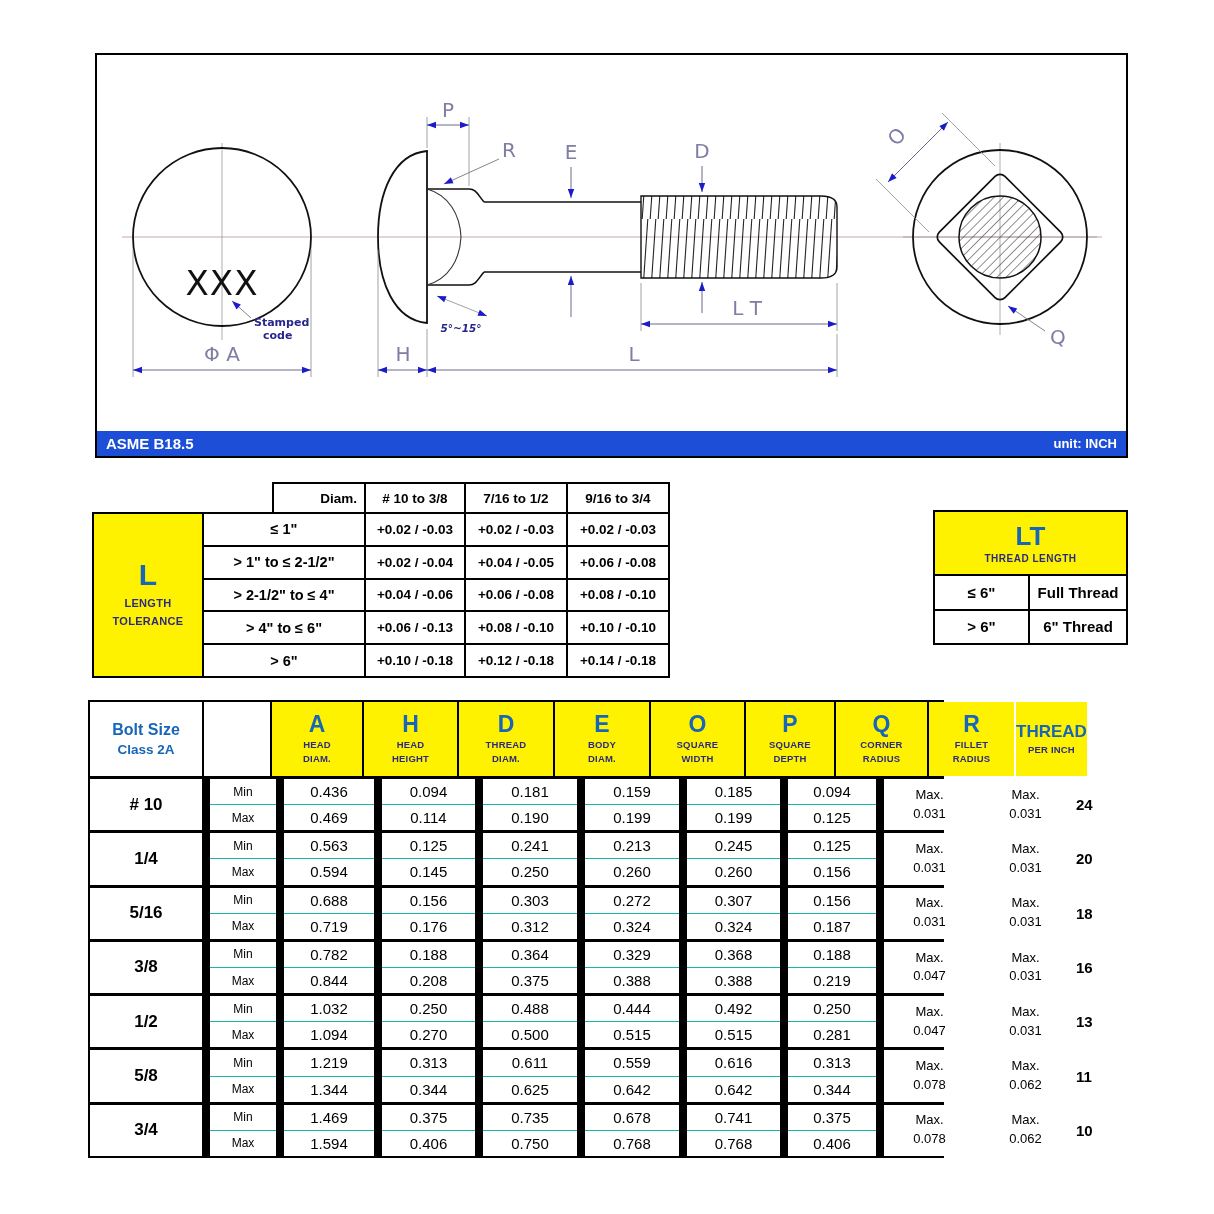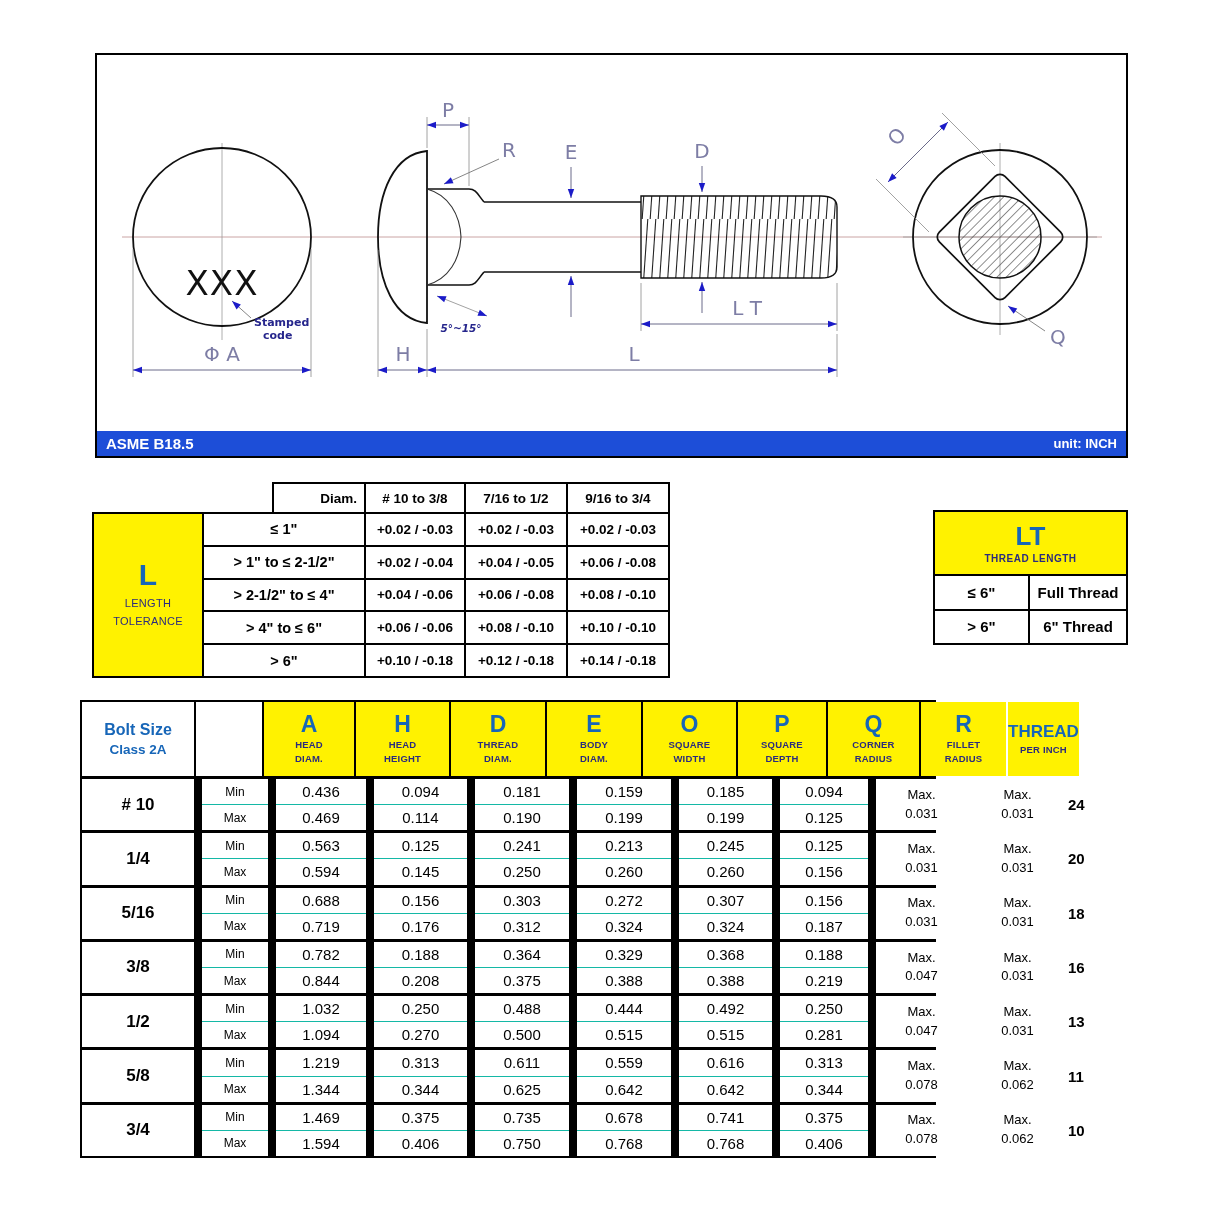--- a/index.html
+++ b/index.html
@@ -14,29 +14,29 @@
   .bar .unit{font-size:13px;}
   
   .tolh{left:272px;top:482px;width:398px;height:32px;display:grid;grid-template-columns:90px 98px 100px 1fr;gap:2px;background:#000;border:2px solid #000;}
   .tolh .cell{font-weight:bold;font-size:13.5px;}
   .diam{justify-content:flex-end !important;padding-right:7px;}
   .tolb{left:202px;top:512px;width:468px;height:166px;display:grid;grid-template-columns:160px 98px 100px 1fr;grid-auto-rows:1fr;gap:2px;background:#000;border:2px solid #000;}
   .range{font-weight:bold;font-size:14.5px;}
   .tval{font-weight:bold;font-size:13.5px;}
   .lbox{left:92px;top:512px;width:112px;height:166px;border:2px solid #000;background:#FFF200;display:flex;flex-direction:column;align-items:center;justify-content:center;text-align:center;}
   .lbox .big{color:#1766B8;font-size:30px;font-weight:bold;line-height:1;}
-  .lbox .sub{color:#2B2B7E;font-size:11px;font-weight:normal;margin-top:5px;letter-spacing:.3px;line-height:1.6;}
+  .lbox .sub{color:#2B2B7E;font-size:11px;font-weight:bold;margin-top:5px;letter-spacing:.3px;line-height:1.6;}
   
   .ltt{left:933px;top:510px;width:195px;height:135px;display:grid;grid-template-columns:93px 1fr;grid-template-rows:62px 1fr 1fr;gap:2px;background:#000;border:2px solid #000;}
   .ltt .hdr{grid-column:1/3;background:#FFF200;display:flex;flex-direction:column;align-items:center;justify-content:center;}
   .ltt .hdr .big{color:#1766B8;font-size:26px;font-weight:bold;line-height:1;}
   .ltt .hdr .sub{color:#2B2B7E;font-size:10px;font-weight:bold;margin-top:4px;letter-spacing:.5px;}
   .ltt .cell{font-weight:bold;font-size:15px;}
   
-  .mt{left:80px;top:700px;width:856px;height:458px;background:#000;border:2px solid #000;display:flex;flex-direction:column;gap:3px;--cols:112px 66px 90px 93px 94px 94px 93px 88px 91px 85px 1fr;}
+  .mt{left:88px;top:700px;width:856px;height:458px;background:#000;border:2px solid #000;display:flex;flex-direction:column;gap:3px;--cols:112px 66px 90px 93px 94px 94px 93px 88px 91px 85px 1fr;}
   .mth{height:74px;display:grid;grid-template-columns:var(--cols);gap:2px;}
   .mth .cell{flex-direction:column;}
   .bt1{color:#1766B8;font-size:16px;font-weight:bold;line-height:1.3;}
   .bt2{color:#1766B8;font-size:13.5px;font-weight:bold;line-height:1.3;}
   .letter{color:#1766B8;font-size:23px;font-weight:bold;line-height:1.15;}
   .subh{color:#2B2B7E;font-size:9.5px;font-weight:bold;line-height:1.55;letter-spacing:.2px;}
   .thr1{color:#1766B8;font-size:17px;font-weight:bold;line-height:1.3;}
   .mtg{flex:1;display:grid;grid-template-columns:var(--cols);gap:8px;}
   .stack{display:flex;flex-direction:column;gap:1px;background:#14b8a6;}
   .stack>div{flex:1;}
@@ -179,21 +179,21 @@
     <div class="cell tval">+0.02 / -0.03</div>
     <div class="cell range">&gt; 1" to ≤ 2-1/2"</div>
     <div class="cell tval">+0.02 / -0.04</div>
     <div class="cell tval">+0.04 / -0.05</div>
     <div class="cell tval">+0.06 / -0.08</div>
     <div class="cell range">&gt; 2-1/2" to ≤ 4"</div>
     <div class="cell tval">+0.04 / -0.06</div>
     <div class="cell tval">+0.06 / -0.08</div>
     <div class="cell tval">+0.08 / -0.10</div>
     <div class="cell range">&gt; 4" to ≤ 6"</div>
-    <div class="cell tval">+0.06 / -0.06</div>
+    <div class="cell tval">+0.06 / -0.13</div>
     <div class="cell tval">+0.08 / -0.10</div>
     <div class="cell tval">+0.10 / -0.10</div>
     <div class="cell range">&gt; 6"</div>
     <div class="cell tval">+0.10 / -0.18</div>
     <div class="cell tval">+0.12 / -0.18</div>
     <div class="cell tval">+0.14 / -0.18</div>
   </div>
 
   <div class="abs ltt">
     <div class="hdr">

